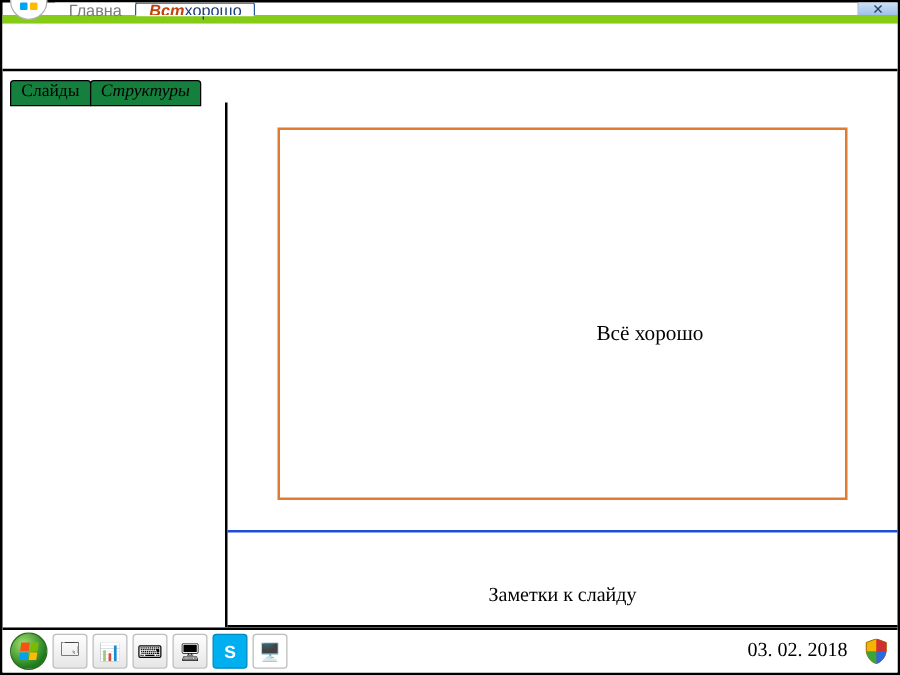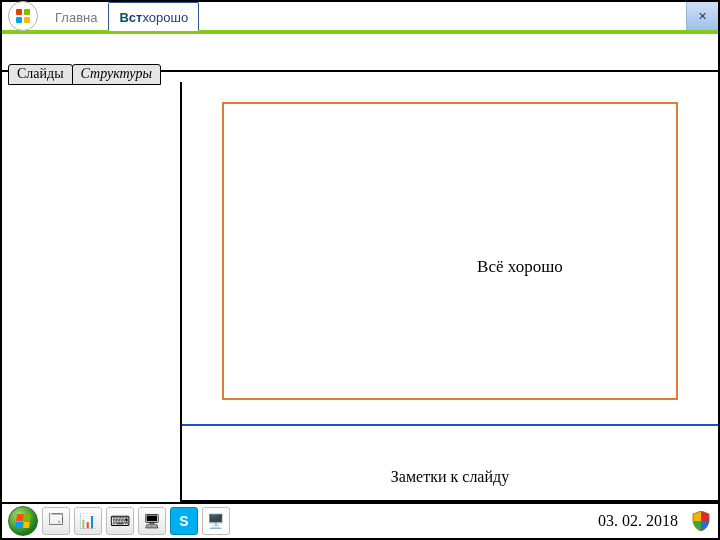--- a/index.html
+++ b/index.html
@@ -1,43 +1,43 @@
 <!DOCTYPE html>
 <html><head>
 <meta charset="utf-8">
 <style>
   * { box-sizing: border-box; margin: 0; padding: 0; }
   html, body { width: 720px; height: 540px; font-family: "Segoe UI", Tahoma, sans-serif; font-size: 13px; background: #fff; color: #000; }
   .frame { width: 720px; height: 540px; border: 2px solid #000; position: relative; display: flex; flex-direction: column; }
 
   
-  .ribbon-row { height: 32px; display: flex; align-items: center; border-bottom: 4px solid #84cc16; }
+  .ribbon-row { height: 17px; display: flex; align-items: flex-end; border-bottom: 7px solid #84cc16; }
   .office-btn { width: 42px; height: 22px; display: flex; align-items: center; justify-content: center; position: relative; }
   .office-circle { width: 30px; height: 30px; border-radius: 50%; background: #fff; border: 1px solid #b0b0b0; position: absolute; top: -4px; display:flex; align-items:center; justify-content:center; }
   .office-logo { width: 14px; height: 14px; position: relative; }
   .office-logo span { position: absolute; width: 6px; height: 6px; border-radius: 1px; }
   .office-logo .q1 { background:#eb3c00; top:0; left:0; }
   .office-logo .q2 { background:#80bb00; top:0; right:0; }
   .office-logo .q3 { background:#00a4ef; bottom:0; left:0; }
   .office-logo .q4 { background:#ffb900; bottom:0; right:0; }
 
   .ribbon-tab { padding: 2px 10px 0 10px; height: 100%; display:flex; align-items:center; border:1px solid transparent; border-bottom:none; background:#fff; color:#2b579a; cursor: default; }
   .ribbon-tab.home { color:#7a7a7a; }
   .ribbon-tab.active { border:1px solid #2b579a; border-bottom:none; background:#fff; color:#1f3d7a; border-radius:2px 2px 0 0; position:relative; top:0; }
   .ribbon-tab.active::after { content:""; position:absolute; left:0; right:0; bottom:-1px; height:1px; background:#fff; }
-  .ribbon-tab span b { color:#0c4a6e; }
+  .ribbon-tab span b { color:#c2410c;font-style:italic; }
 
   .spacer { flex: 1; }
   .win-close { width: 32px; height: 100%; border-left: 1px solid #9db4d6; background: linear-gradient(#cfe0f7,#9fc1ea); display:flex; align-items:center; justify-content:center; color:#2b3d5c; font-size:11px; }
 
   .ribbon-body { height: 38px; border-bottom: 2px solid #000; background:#fff; }
 
   
   .side-tabs { position:absolute; top: 62px; left: 6px; display:flex; gap:0; font-family:"Times New Roman", serif; z-index:5; }
-  .side-tab { border:1px solid #000; padding:1px 8px 2px 8px; background:#e5e5e5; font-size:14px; border-radius:3px 3px 0 0; }
+  .side-tab { border:1px solid #000; padding:1px 8px 2px 8px; background:#15803d; font-size:14px; border-radius:3px 3px 0 0; }
   .side-tab.second { margin-left:-1px;font-style:italic; }
 
   
   .workspace { position:absolute; top: 80px; left: 0; right: 0; bottom: 36px; display:flex; }
   .thumb-pane { width: 180px; border-right: 2px solid #000; }
   .slide-area { flex:1; display:flex; flex-direction:column; }
   .slide-canvas-wrap { flex:1; position:relative; border-bottom: 2px solid #1d4ed8; }
   .slide-canvas { position:absolute; top: 20px; left: 40px; right: 40px; bottom: 24px; }
   .placeholder { position:absolute; top: 0; left: 0; right: 0; bottom: 0; border: 2px solid #e07b2f; background:#fff; }
   .placeholder-text { position:absolute; top: 52%; left: 56%; font-family:"Times New Roman", serif; font-size:17px; color:#000; }

